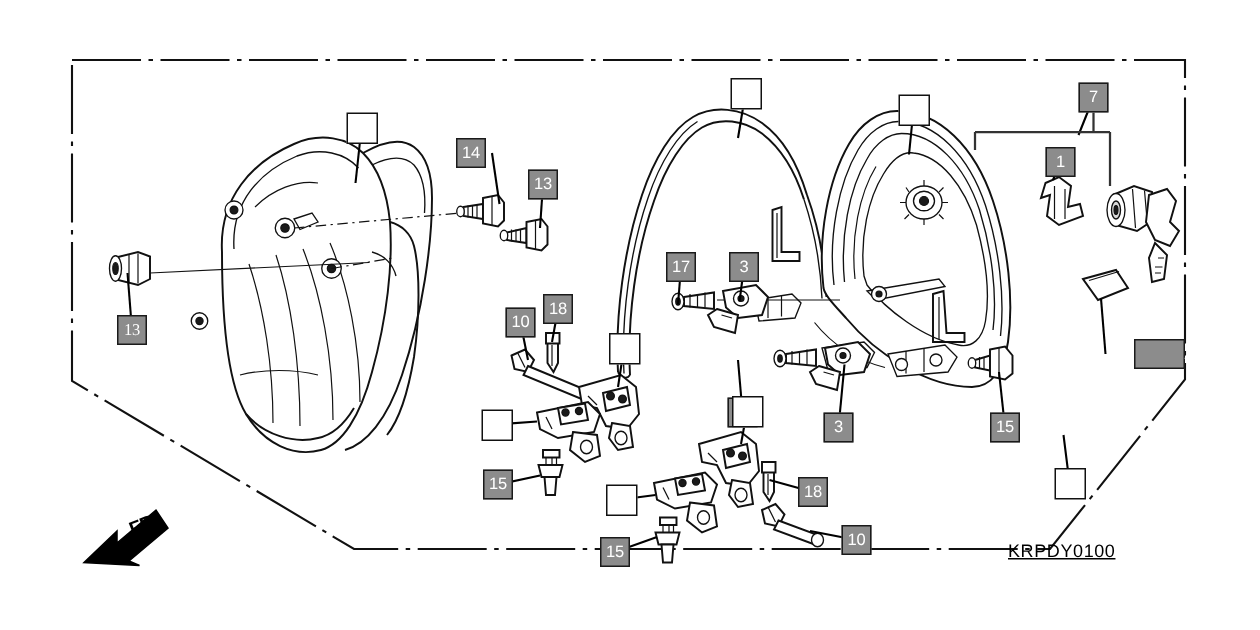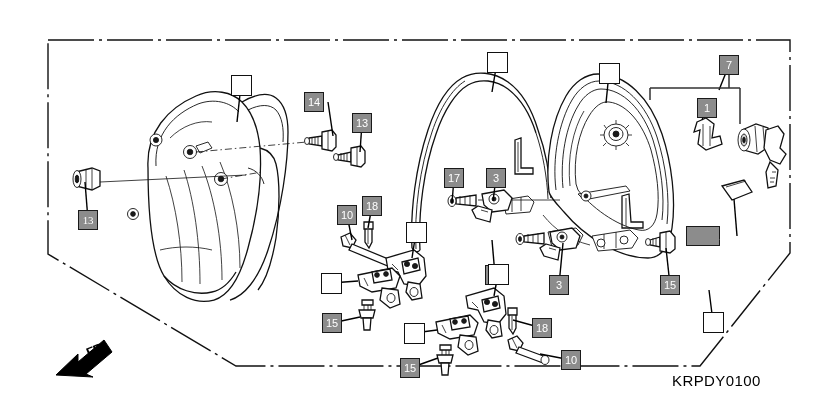--- a/index.html
+++ b/index.html
@@ -43,25 +43,26 @@
     width: 21px;
     height: 21px;
     background: #ffffff;
     border: 1.6px solid #111111;
     box-sizing: border-box;
   }
   
   #partno {
     position: absolute;
     left: 672px;
-    top: 372px;
-    font-size: 15px;
+    top: 360px;
+    font-size: 12px;
     color: #000000;
     letter-spacing: 0.4px;
     white-space: nowrap;
+    text-decoration: underline;
   }
   #frlabel {
     position: absolute;
     left: 86px;
     top: 342px;
     font-size: 13px;
     font-weight: bold;
     color: #000;
     transform: rotate(-22deg);
     letter-spacing: -0.5px;
@@ -394,21 +395,21 @@
       <div class="chip" style="left: 337px; top: 205px;">10</div>
       <div class="chip" style="left: 362px; top: 196px;">18</div>
       <div class="chip" style="left: 322px; top: 313px;">15</div>
       <div class="chip" style="left: 400px; top: 358px;">15</div>
       <div class="chip" style="left: 485px; top: 265px;">17</div>
       <div class="chip" style="left: 549px; top: 275px;">3</div>
       <div class="chip" style="left: 532px; top: 318px;">18</div>
       <div class="chip" style="left: 561px; top: 350px;">10</div>
       <div class="chip" style="left: 719px; top: 55px;">7</div>
       <div class="chip" style="left: 697px; top: 98px;">1</div>
-      <div class="chip" style="left: 686px; top: 226px; padding-left: 32px;">11</div>
+      <div class="chip" style="left: 756px; top: 226px; padding-left: 32px;">11</div>
       <div class="chip" style="left: 660px; top: 275px;">15</div>
     </div>
 
   <div id="blanks">
       <div class="blank" style="left: 231px; top: 75px;"></div>
       <div class="blank" style="left: 487px; top: 52px;"></div>
       <div class="blank" style="left: 599px; top: 63px;"></div>
       <div class="blank" style="left: 406px; top: 222px;"></div>
       <div class="blank" style="left: 321px; top: 273px;"></div>
       <div class="blank" style="left: 404px; top: 323px;"></div>

